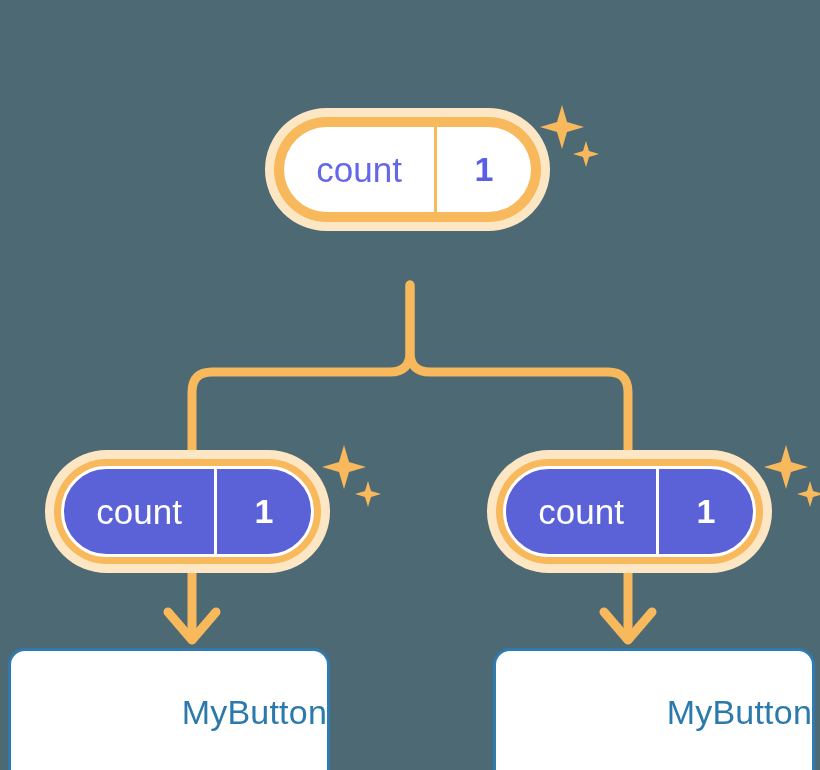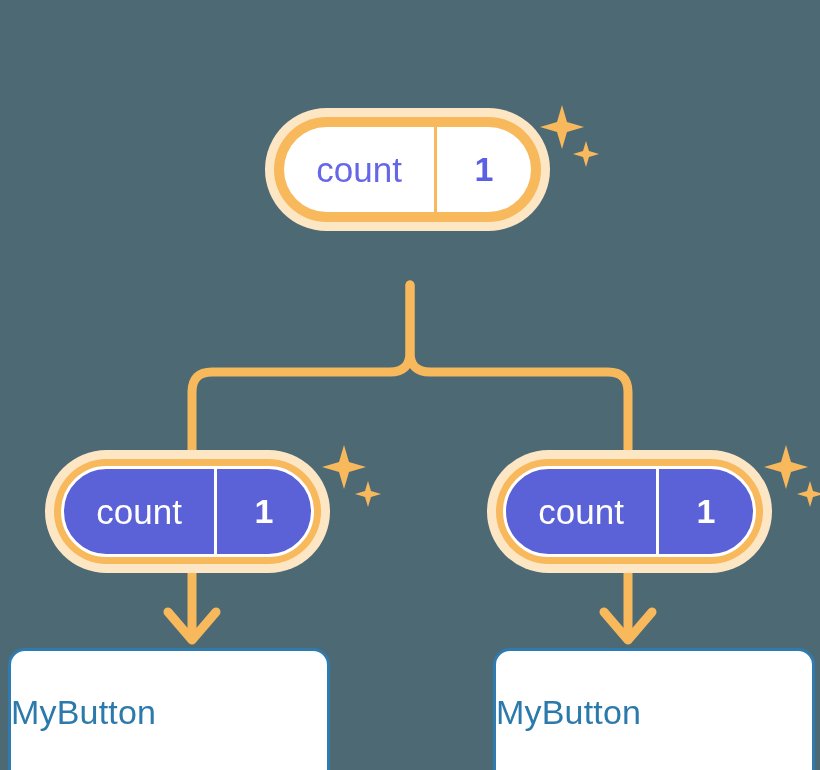--- a/index.html
+++ b/index.html
@@ -63,21 +63,21 @@
     height: 150px;
     border-radius: 17px;
   }
   .card-button-left  { left: 8px;   top: 648px; width: 322px; }
   .card-button-right { left: 493px; top: 648px; width: 322px; }
   .card-button-label {
     position: absolute;
     left: 0;
     right: 0;
     top: 42px;
-    text-align: left;
+    text-align: right;
     color: #2c79ab;
     font-size: 34px;
     font-weight: 500;
     letter-spacing: 0.2px;
   }
 
   
   .pill {
     position: absolute;
     box-sizing: border-box;

